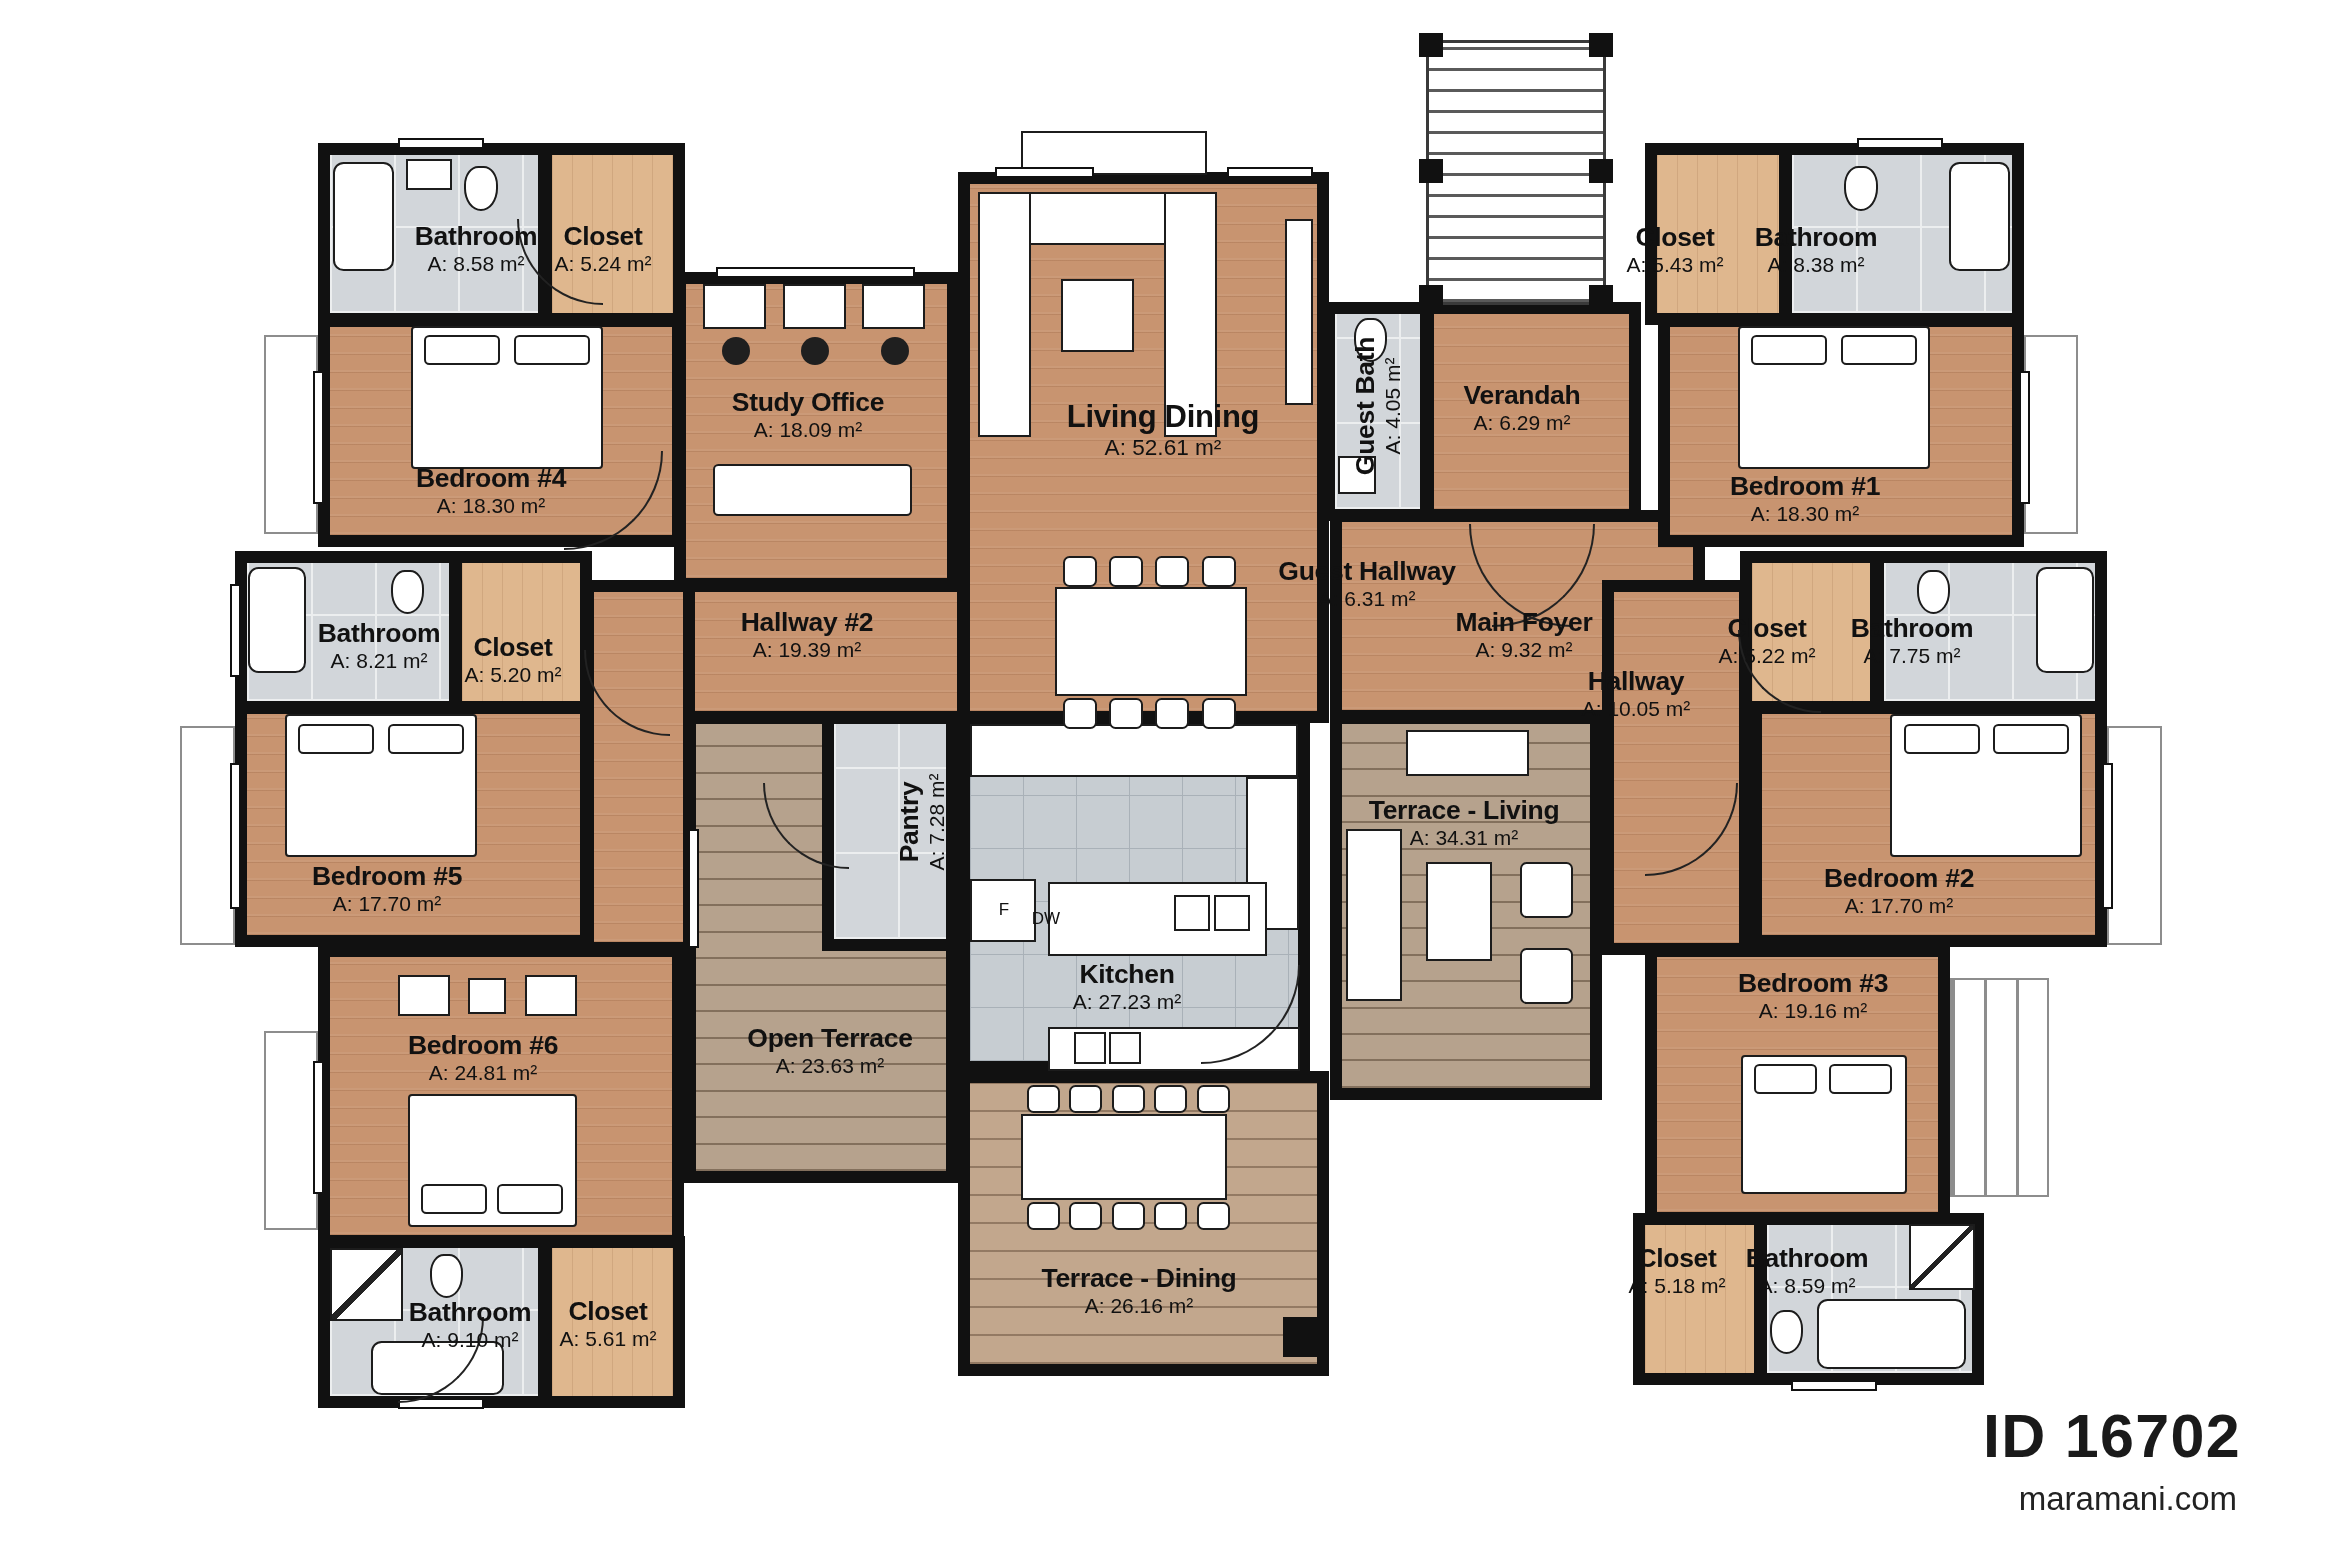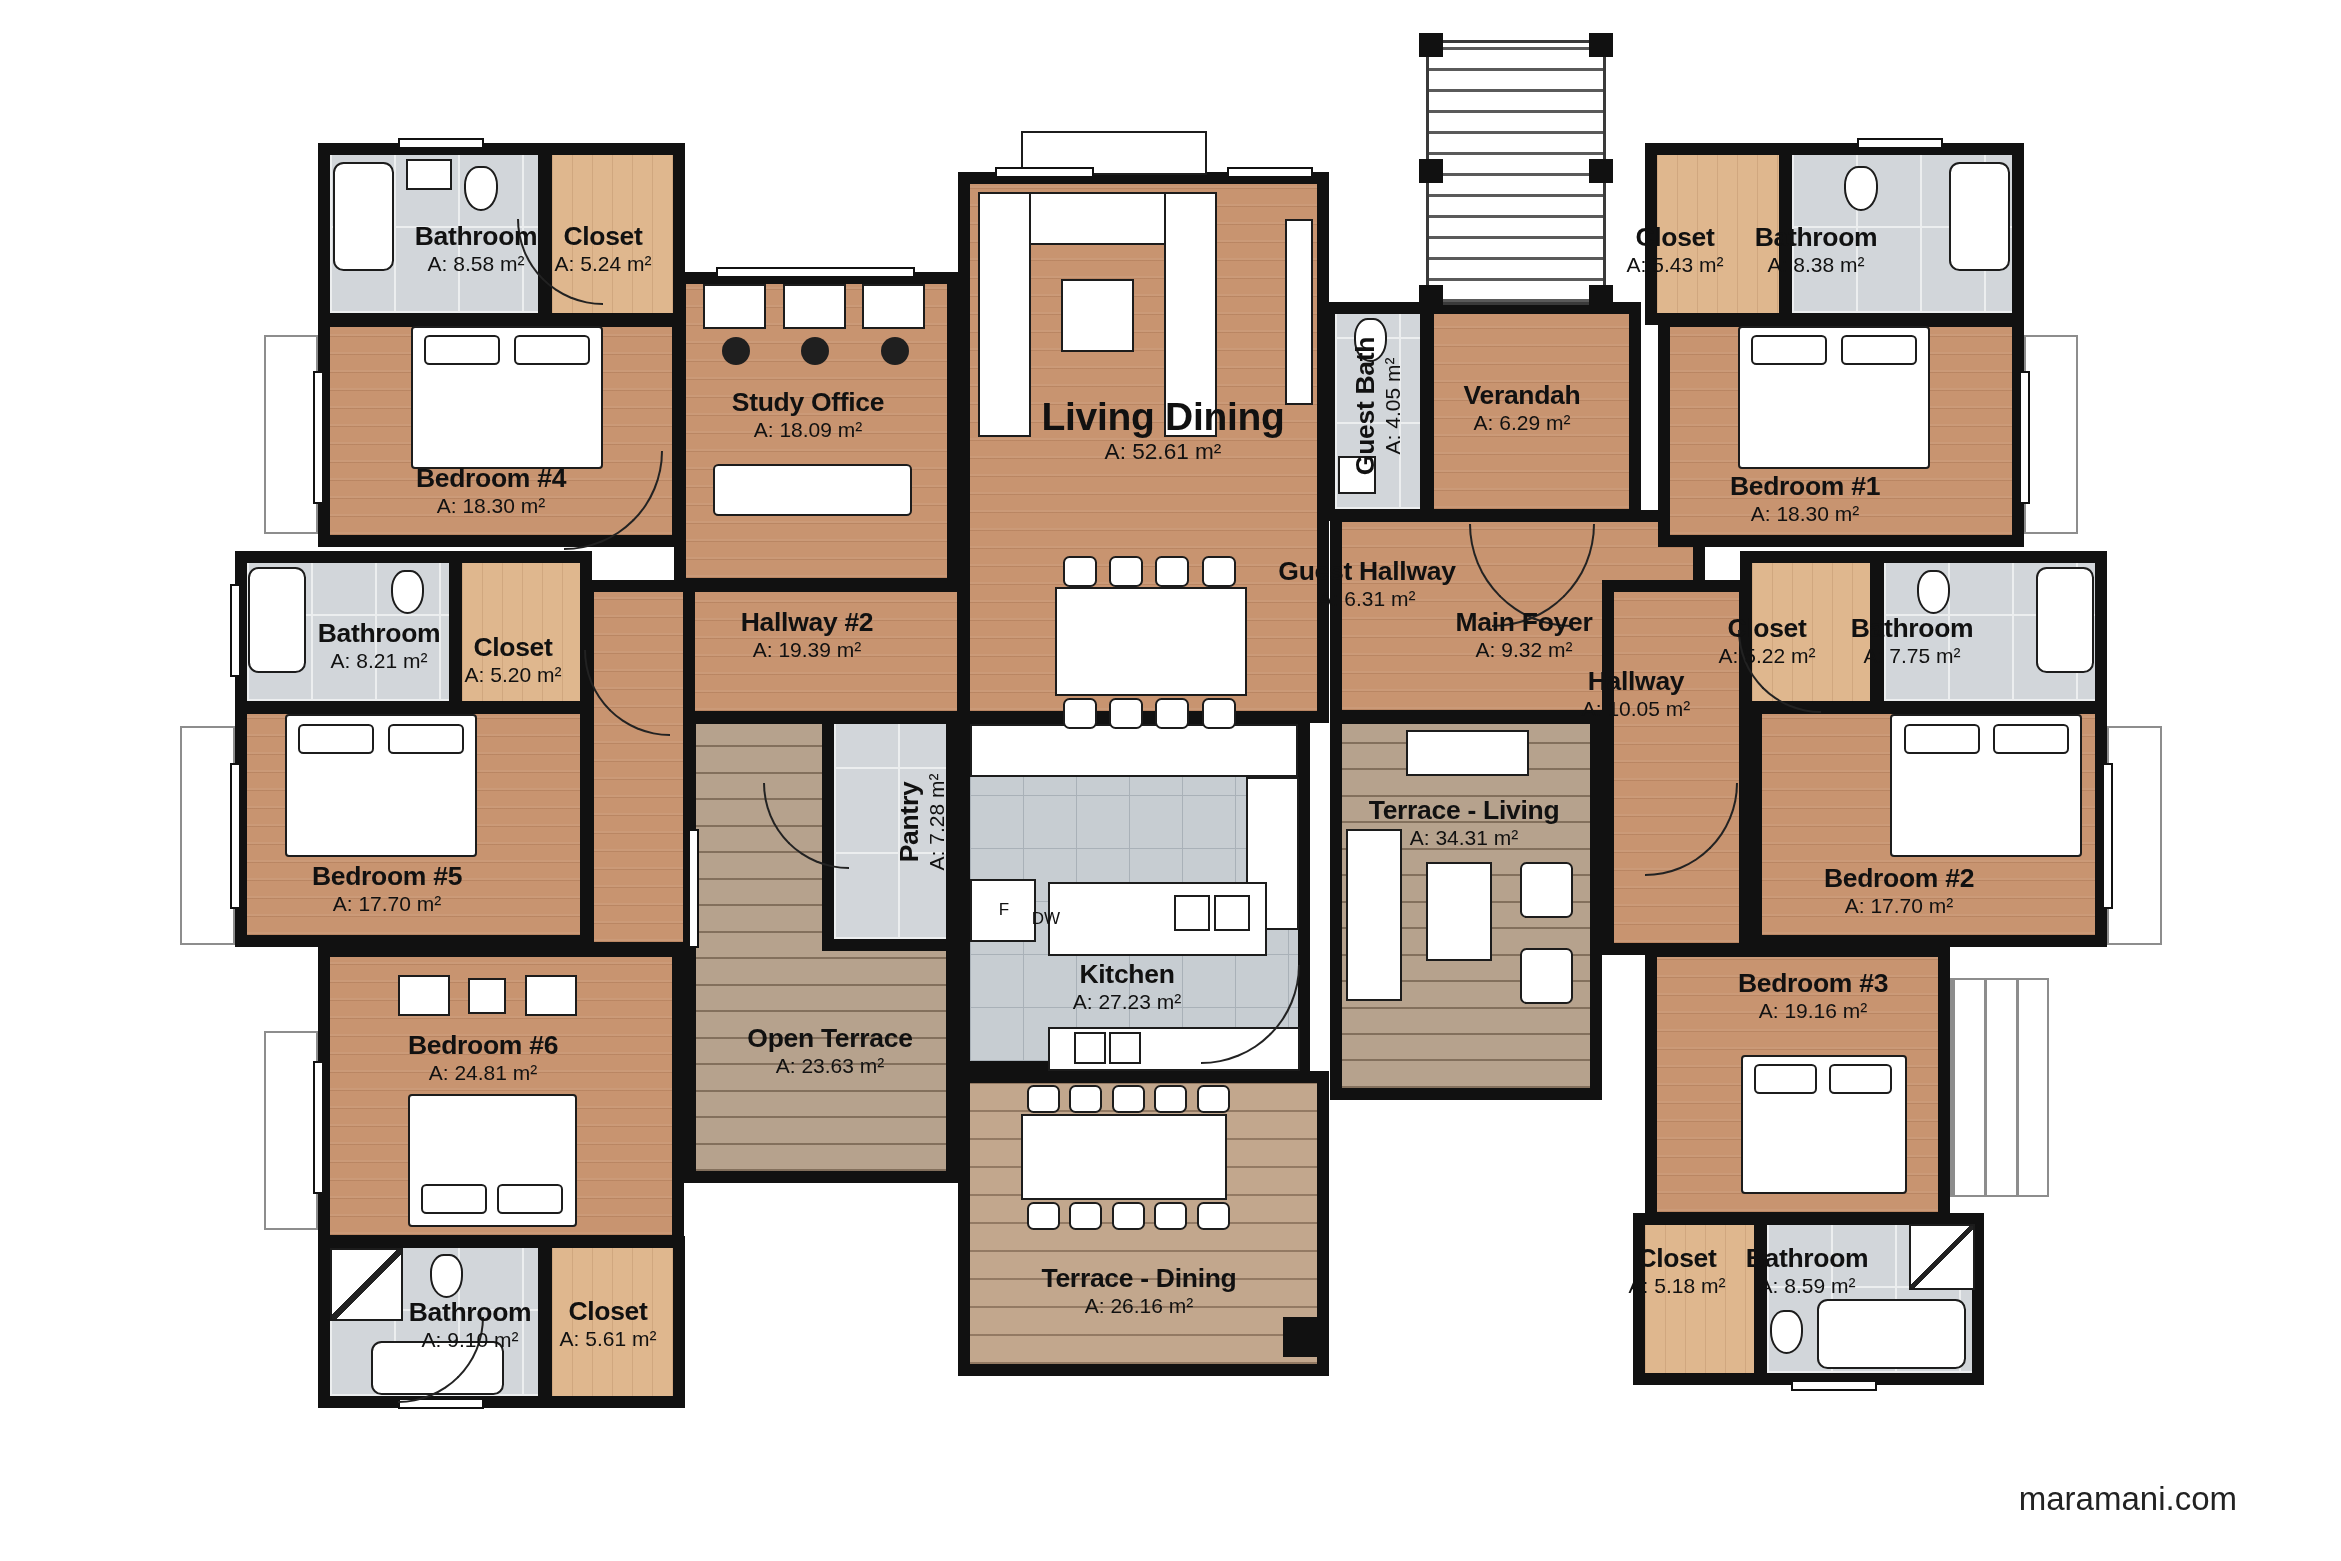--- a/index.html
+++ b/index.html
@@ -17,21 +17,21 @@
         background-image:repeating-linear-gradient(90deg,#a9b1b8 0 1.3px,transparent 1.3px 53px),
                          repeating-linear-gradient(0deg,#a9b1b8 0 1.3px,transparent 1.3px 53px);}
   .deck{background-color:#b6a28d;
         background-image:repeating-linear-gradient(0deg,rgba(60,42,25,.42) 0 2px,transparent 2px 26.5px);}
   .deck2{background-color:#c2a78d;
         background-image:repeating-linear-gradient(0deg,rgba(70,48,30,.38) 0 2px,transparent 2px 28px);}
   .rlabel{position:absolute;transform:translate(-50%,-50%);text-align:center;white-space:nowrap;z-index:40;}
   .rlabel.vert{transform:translate(-50%,-50%) rotate(-90deg);}
   .rname{font-weight:bold;font-size:26.5px;line-height:1.12;letter-spacing:-0.3px;}
   .rarea{font-size:21px;font-weight:400;line-height:1.15;}
-  .lg .rname{font-size:39px;} .lg .rarea{font-size:22.6px;}
+  .lg .rname{font-size:31px;} .lg .rarea{font-size:22.6px;}
   .fur{position:absolute;background:#fff;border:2px solid #1c1c1c;box-sizing:border-box;z-index:20;}
   .round{border-radius:10.6px;}
   .toilet{border-radius:42% 42% 50% 50%;}
   .chair{position:absolute;background:#fff;border:2px solid #1c1c1c;border-radius:6.6px;box-sizing:border-box;z-index:21;}
   .dchair{position:absolute;background:#1f1f1f;border-radius:50%;z-index:21;}
   .diag{background-image:linear-gradient(to bottom right,transparent 47%,#222 47%,#222 53%,transparent 53%);}
   .arc{position:absolute;border-left:2px solid #222;border-bottom:2px solid #222;
        border-radius:0 0 0 100%;box-sizing:border-box;z-index:30;}
   .win{position:absolute;background:#fff;border:2px solid #111;box-sizing:border-box;z-index:25;}
   .bay{position:absolute;background:#fff;border:2.7px solid #8d8d8d;box-sizing:border-box;z-index:5;}
@@ -343,16 +343,17 @@
   </div>
   <div class="rlabel" style="left:1677px;top:1271px;">
     <div class="rname">Closet</div>
     <div class="rarea">A: 5.18 m²</div>
   </div>
   <div class="rlabel" style="left:1807px;top:1271px;">
     <div class="rname">Bathroom</div>
     <div class="rarea">A: 8.59 m²</div>
   </div>
 
+  <div id="plan-id">ID 16702</div>
   <div id="site">maramani.com</div>
 
 </div>
 
 
 </body></html>

